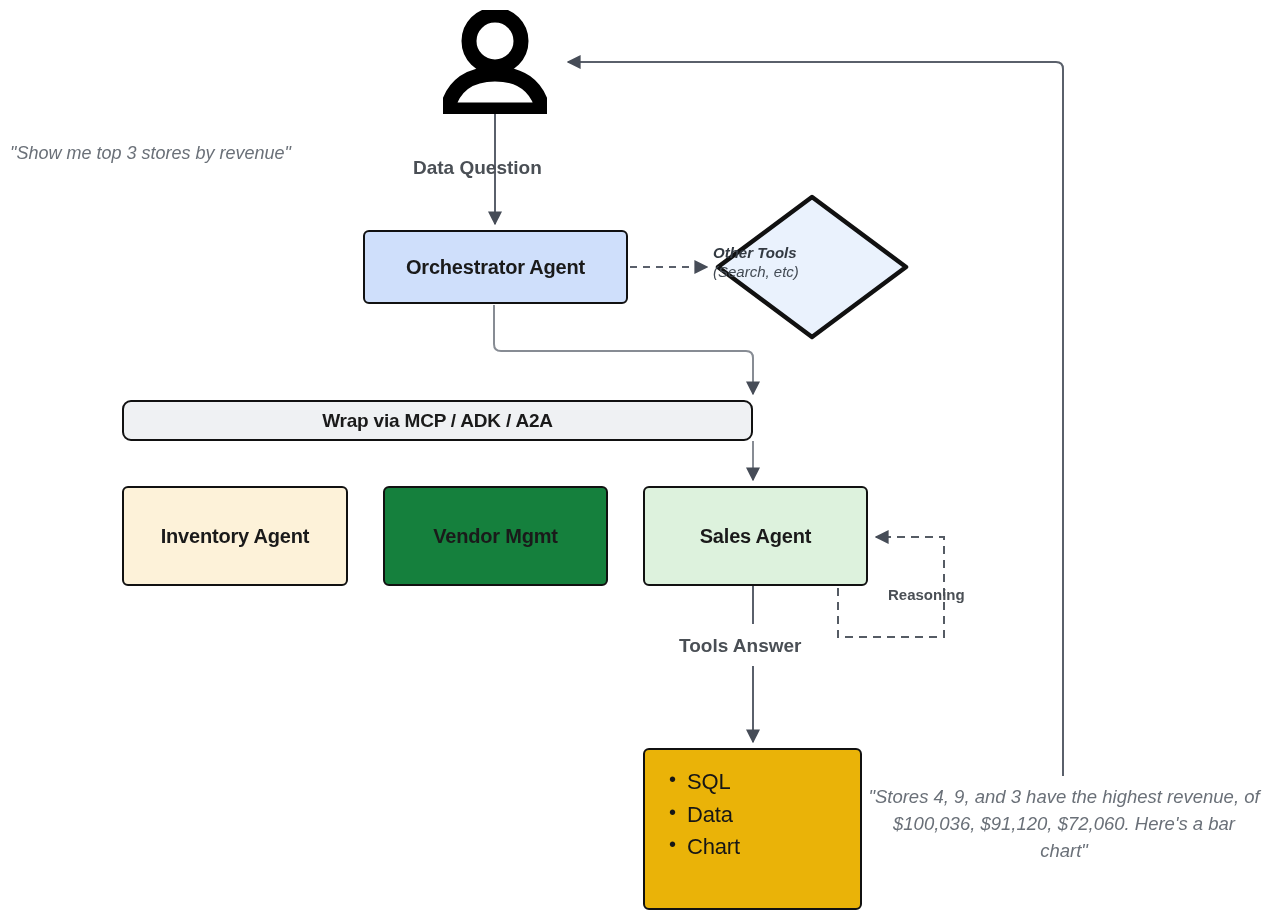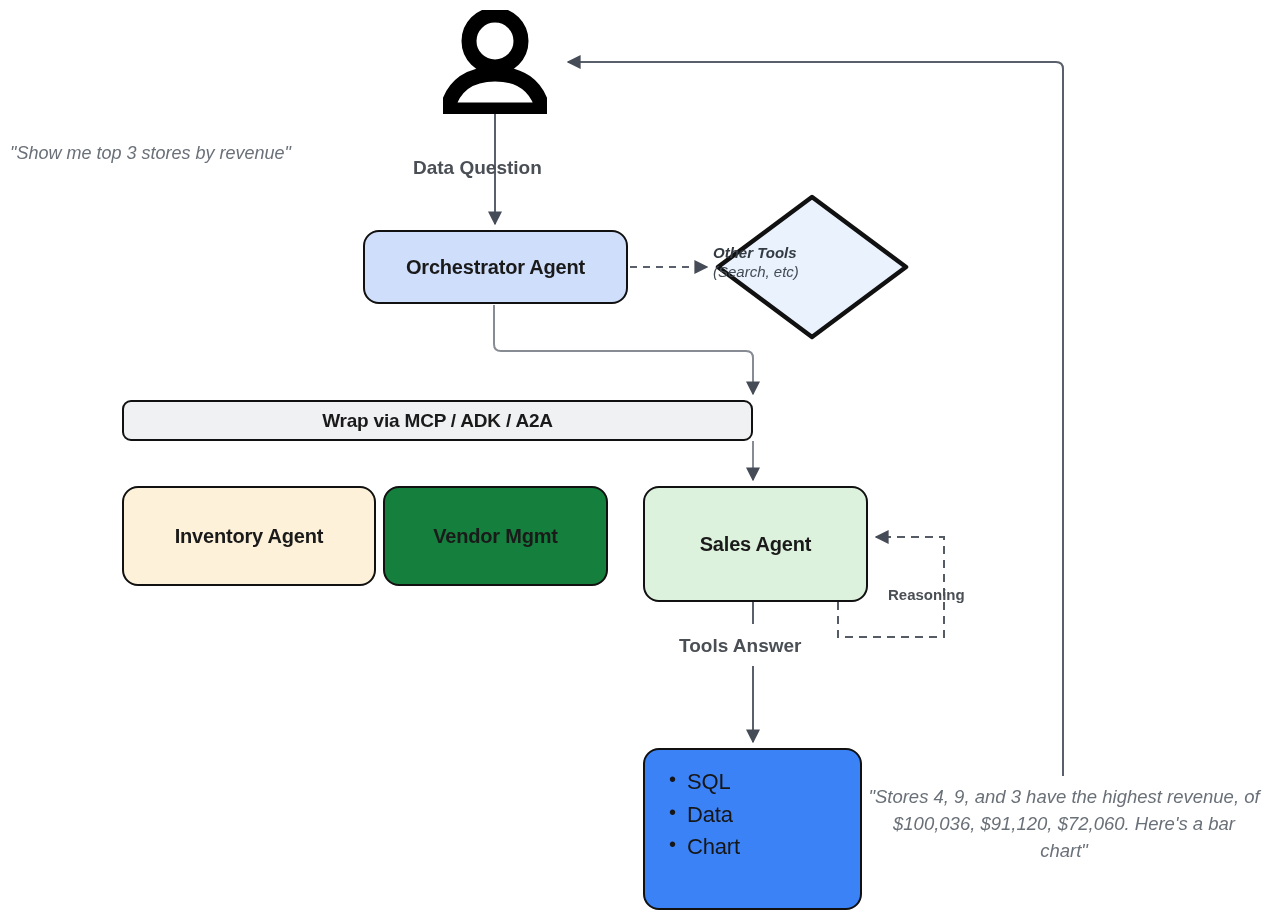--- a/index.html
+++ b/index.html
@@ -25,58 +25,58 @@
     width: 1264px;
     height: 918px;
     pointer-events: none;
   }
 
   
   .node {
     position: absolute;
     box-sizing: border-box;
     border: 2.5px solid #111111;
-    border-radius: 16px;
+    border-radius: 6px;
     display: flex;
     align-items: center;
     justify-content: center;
     text-align: center;
     font-weight: bold;
     color: #1a1a1a;
     letter-spacing: -0.2px;
   }
   .node-orchestrator {
     left: 363px; top: 230px; width: 265px; height: 74px;
     background: #cfdffb;
     font-size: 20px;
   }
   .node-wrap {
     left: 122px; top: 400px; width: 631px; height: 41px;
     background: #eff1f3;
     border-radius: 9px;
     font-size: 19px;
   }
   .node-inventory {
-    left: 122px; top: 486px; width: 254px; height: 100px;
+    left: 122px; top: 486px; width: 226px; height: 100px;
     background: #fdf2d9;
     font-size: 20px;
   }
   .node-vendor {
     left: 383px; top: 486px; width: 225px; height: 100px;
     background: #15803d;
     font-size: 20px;
   }
   .node-sales {
-    left: 643px; top: 486px; width: 225px; height: 116px;
+    left: 643px; top: 486px; width: 225px; height: 100px;
     background: #ddf2dd;
     font-size: 20px;
   }
   .node-output {
     left: 643px; top: 748px; width: 219px; height: 162px;
-    background: #3b82f6;
+    background: #eab308;
     display: block;
     padding: 16px 0 0 22px;
     font-weight: normal;
   }
   .bullet-list {
     list-style: none;
     margin: 0;
     padding: 0;
     text-align: left;
   }

